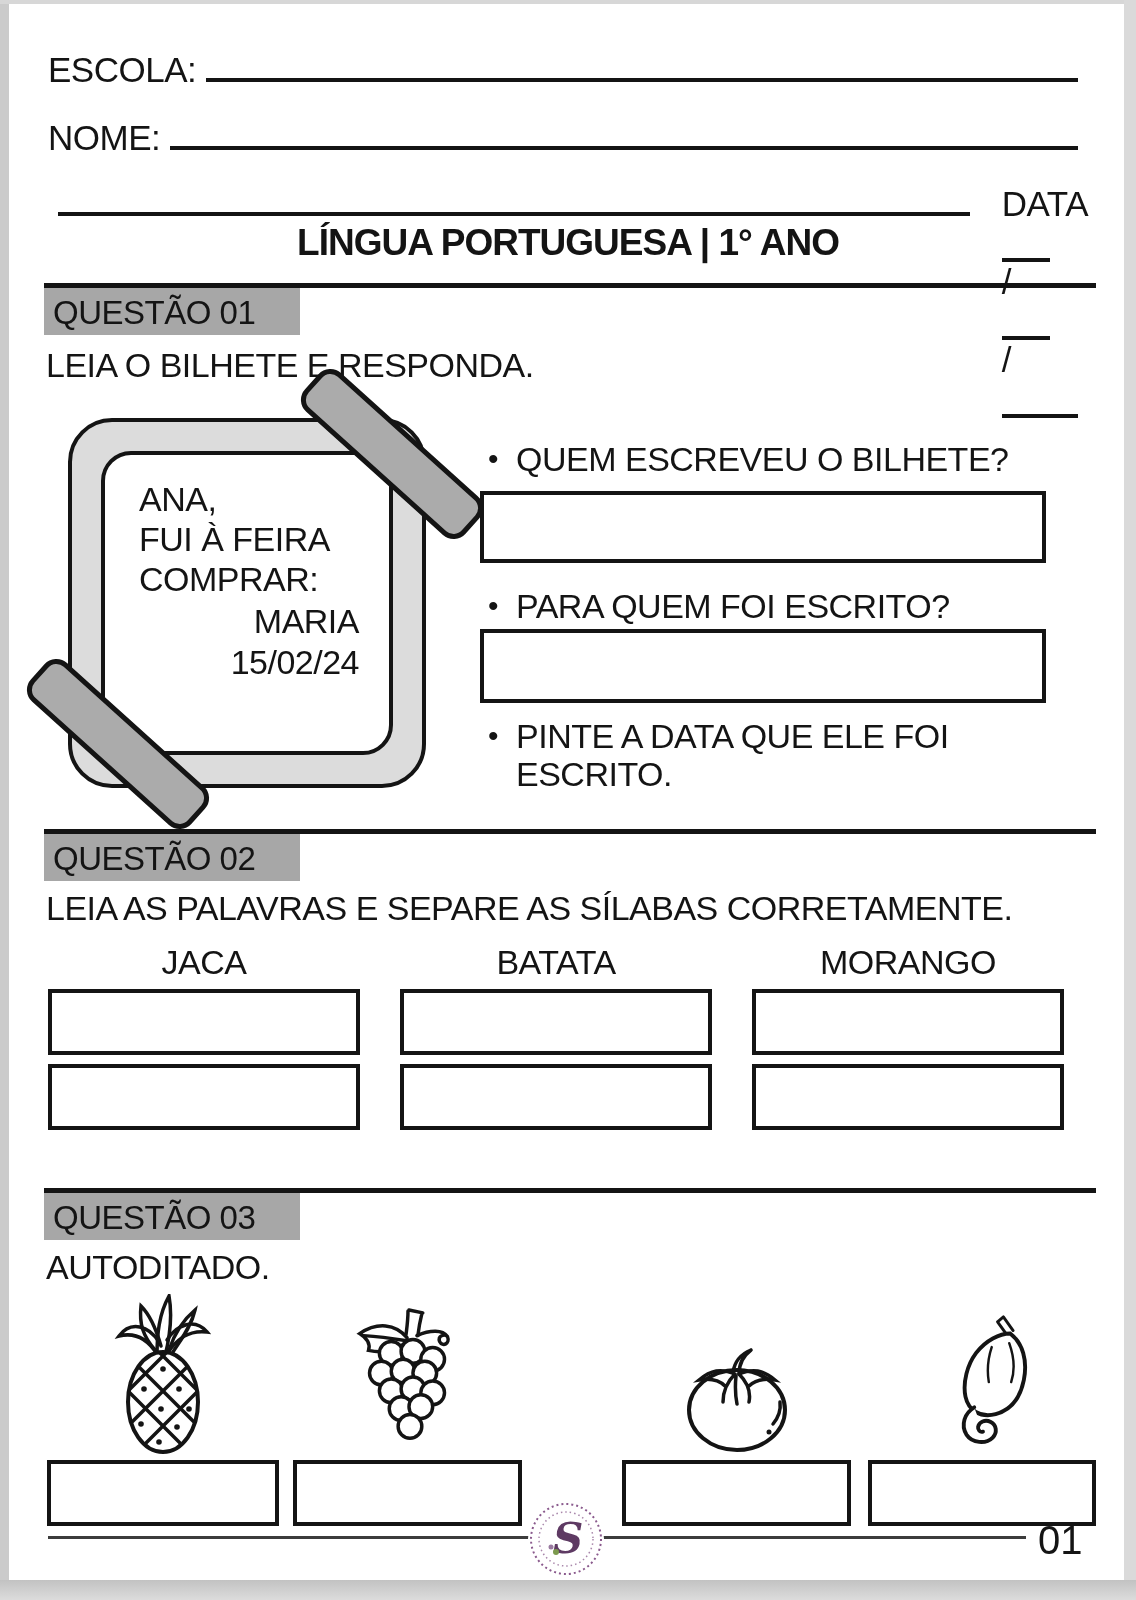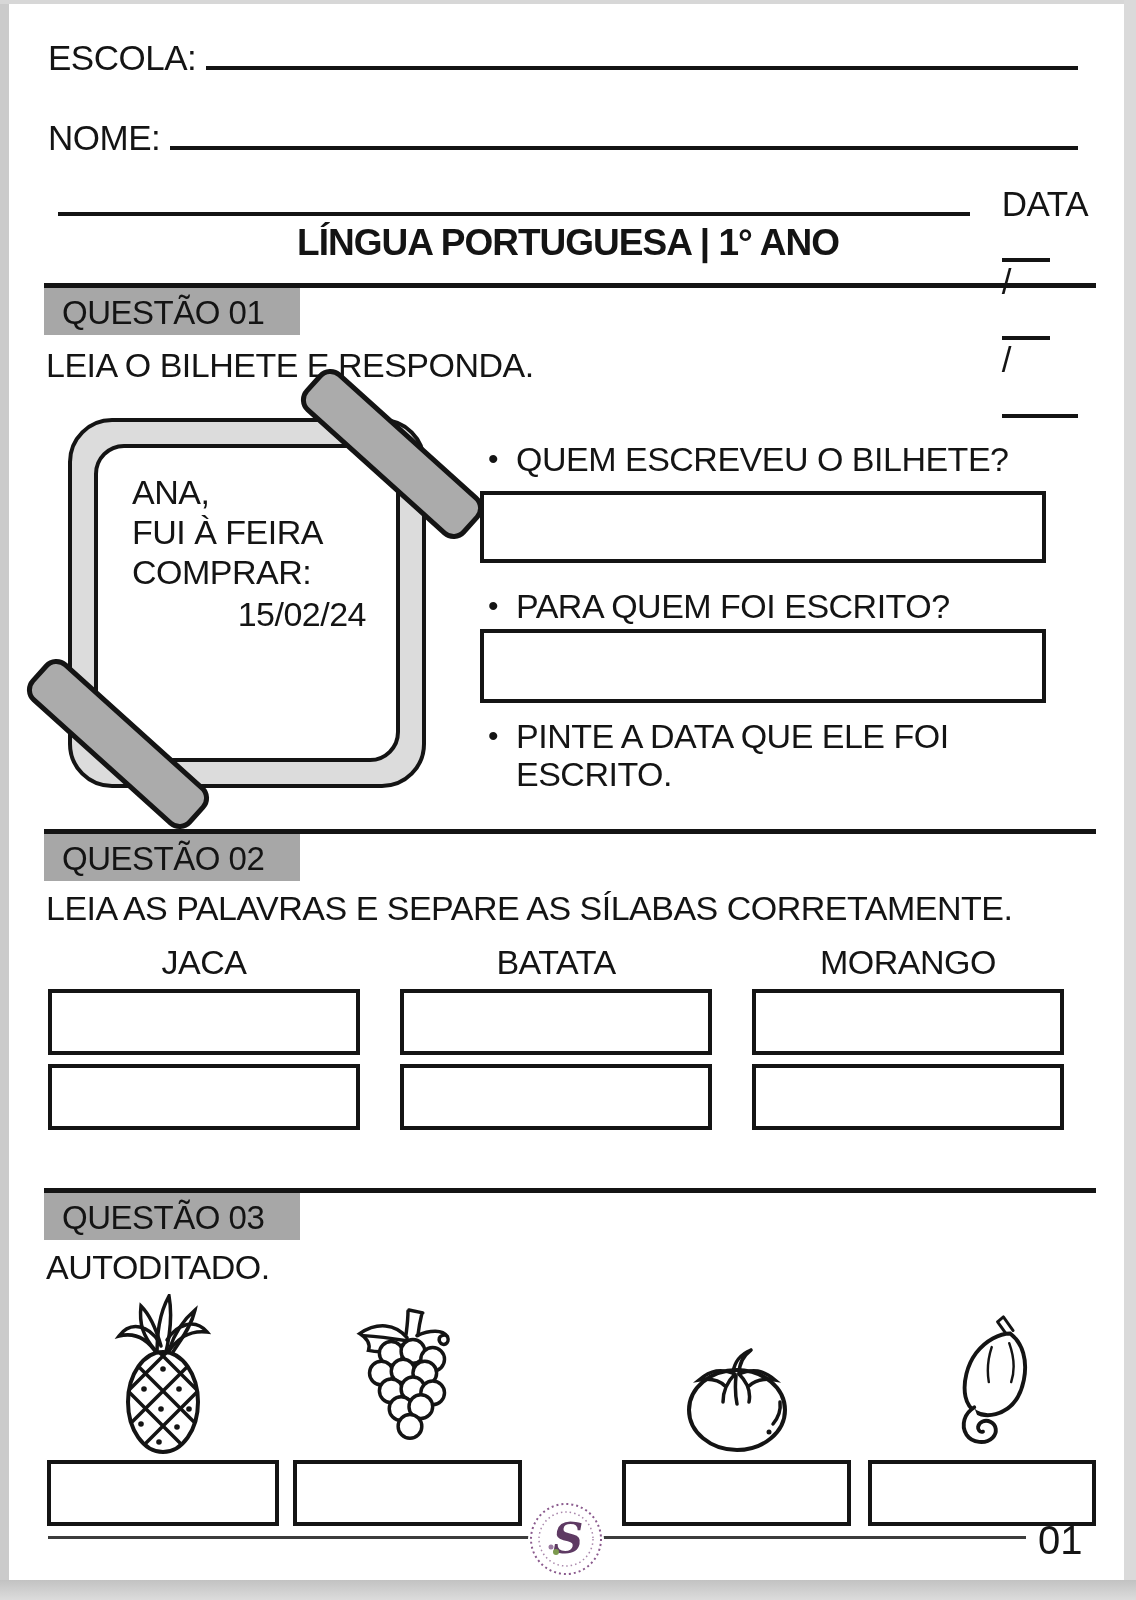--- a/index.html
+++ b/index.html
@@ -12,46 +12,46 @@
   }
   
   .edge-left  { position:absolute; left:0; top:0; width:9px;  height:1580px; background:#cbcbcb; }
   .edge-top   { position:absolute; left:0; top:0; right:0; height:4px; background:#d7d7d7; }
   .edge-right { position:absolute; right:0; top:0; width:12px; height:1580px; background:#dadada; }
   .bottom-bar { position:absolute; left:0; right:0; top:1580px; height:20px;
                 background:linear-gradient(#c2c2c2,#dcdcdc); }
 
   
   .hrow { position:absolute; left:48px; right:58px; display:flex; align-items:baseline; font-size:35px; }
-  #hrow-escola { top:32px; }
+  #hrow-escola { top:44px; }
   #hrow-nome { top:112px; }
   #hrow-prof { top:178px; }
   .lbl { white-space:nowrap; }
   .fill { flex:1; border-bottom:4px solid #141414; height:38px; margin-left:10px; }
   .data-group { display:flex; align-items:baseline; margin-left:22px; white-space:nowrap;flex-direction:column; }
   .dfill { width:48px; border-bottom:4px solid #141414; height:38px; margin-left:10px; }
   .dfill.wide { width:76px; }
   .slash { margin-left:6px; }
 
   .title { position:absolute; top:222px; left:0; width:100%; text-align:center;
            font-size:37px; font-weight:700; letter-spacing:-1px; }
 
   .rule { position:absolute; left:44px; width:1052px; height:5px; background:#141414; }
   #rule1 { top:283px; } #rule2 { top:829px; } #rule3 { top:1188px; }
 
   .badge { position:absolute; left:44px; width:256px; height:47px; background:#a7a7a7;
-           font-size:33px; line-height:49px; padding-left:18px; }
+           font-size:33px; line-height:49px; padding-left:9px; }
   #badge1 { top:288px; } #badge2 { top:834px; } #badge3 { top:1193px; }
 
   .instr { position:absolute; left:46px; font-size:34px; }
   #instr1 { top:346px; } #instr2 { top:889px; } #instr3 { top:1248px; }
 
   
   .note { position:absolute; left:68px; top:418px; width:358px; height:370px;
-          background:#dcdcdc; border:4px solid #141414; border-radius:44px; padding:22px; }
+          background:#dcdcdc; border:4px solid #141414; border-radius:44px; padding:29px; }
   .note-in { width:100%; height:100%; background:#fff; border:4px solid #141414;
              border-radius:30px; padding:24px 26px 0 34px; font-size:34px; }
   .note-line { line-height:40px; }
   .note-items { margin-top:15px; }
   .note-item { line-height:39px; }
   .note-sign { text-align:right; line-height:38px; margin-top:3px; padding-right:4px; }
   .tape { position:absolute; width:216px; height:52px; background:#ababab;
           border:5px solid #141414; border-radius:16px; }
   .tape-tr { left:212px; top:6px;    transform:rotate(42deg); }
   .tape-bl { left:-62px; top:296px;  transform:rotate(42deg); }
@@ -119,20 +119,21 @@
 
 <div class="rule" id="rule1"></div>
 <div class="badge" id="badge1">QUESTÃO 01</div>
 <div class="instr" id="instr1">LEIA O BILHETE E RESPONDA.</div>
 
 <div class="note">
   <div class="note-in">
     <div class="note-line">ANA,</div>
     <div class="note-line">FUI À FEIRA</div>
     <div class="note-line">COMPRAR:</div>
+    <div class="note-sign">MARIA</div>
     <div class="note-sign">15/02/24</div>
   </div>
   <div class="tape tape-tr"></div>
   <div class="tape tape-bl"></div>
 </div>
 
 <div class="q1col">
   <div class="bullet-row" id="b1">
     <span class="bullet-glyph">•</span>
     <span>QUEM ESCREVEU O BILHETE?</span>

